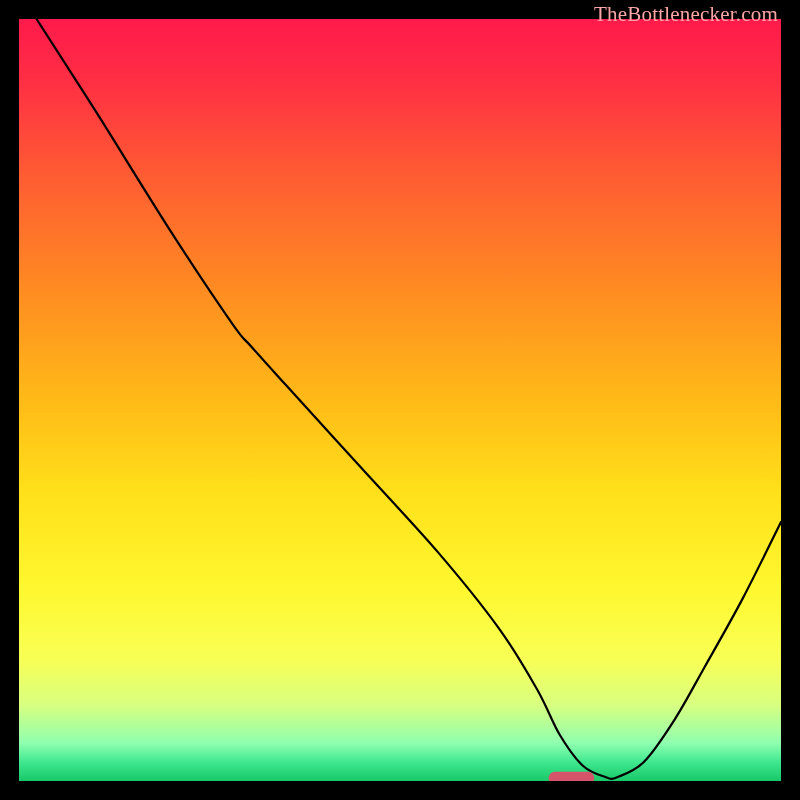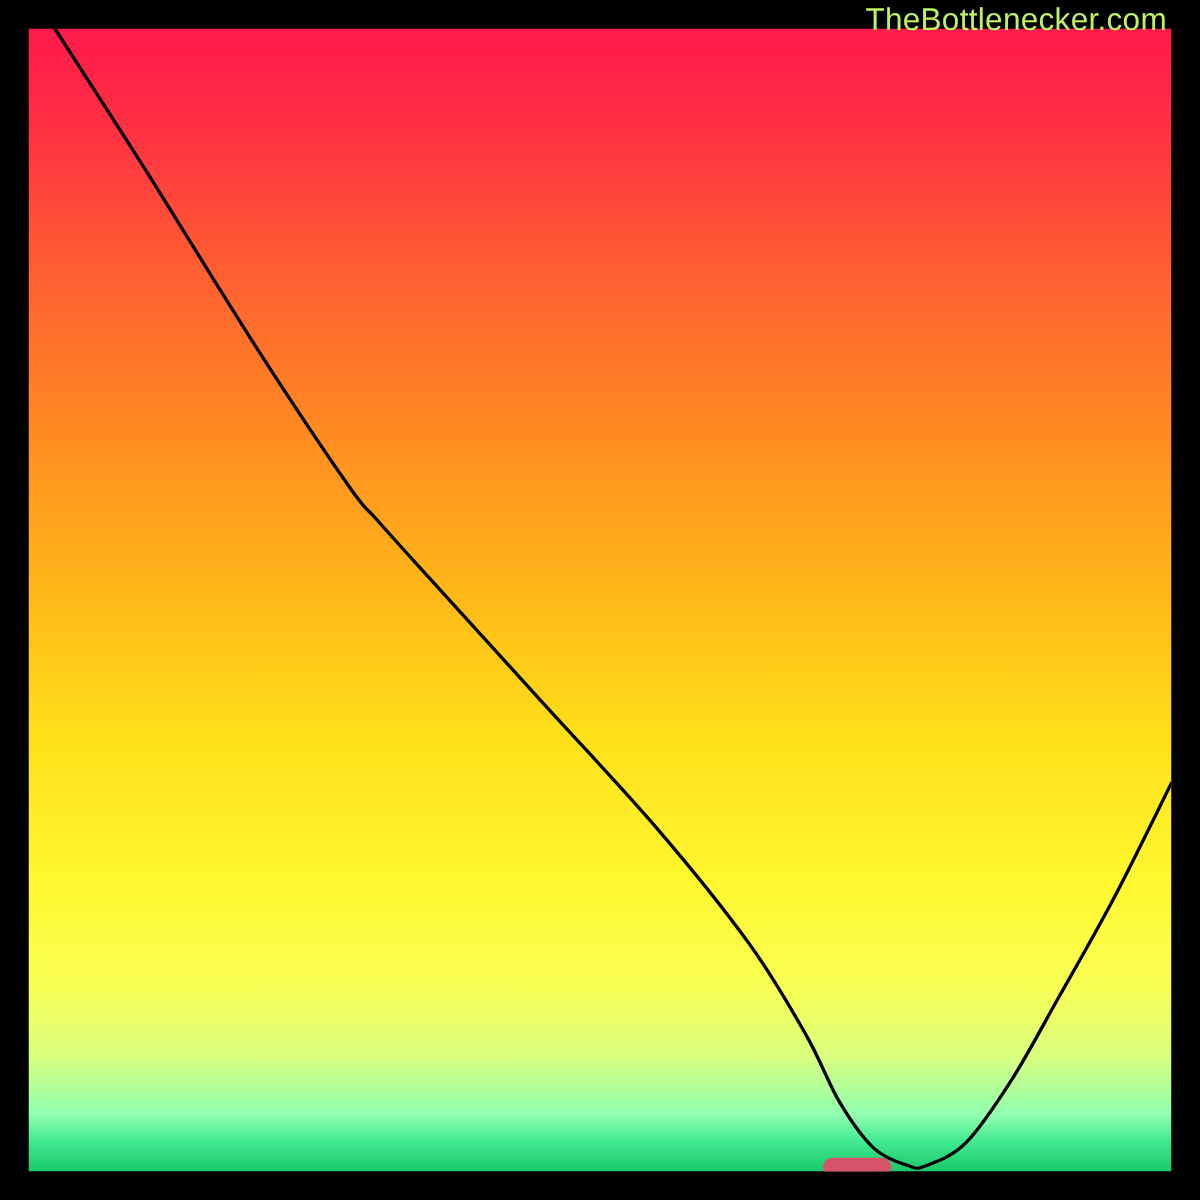--- a/index.html
+++ b/index.html
@@ -23,25 +23,26 @@
     position: absolute;
     left: 0;
     top: 0;
     width: 762px;
     height: 762px;
   }
   .watermark {
     position: absolute;
     top: 2px;
     right: 22px;
-    color: #bef264;
+    color: #fca5a5;
     font-size: 21px;
     font-weight: 500;
     letter-spacing: 0.2px;
     z-index: 10;
+    font-family: Liberation Serif, serif;
   }
 </style>
 </head>
 <body>
 
 <div class="watermark">TheBottlenecker.com</div>
 
 <div class="chart-frame">
   <svg class="plot-area" viewBox="0 0 762 762" preserveAspectRatio="none">
     <defs>

